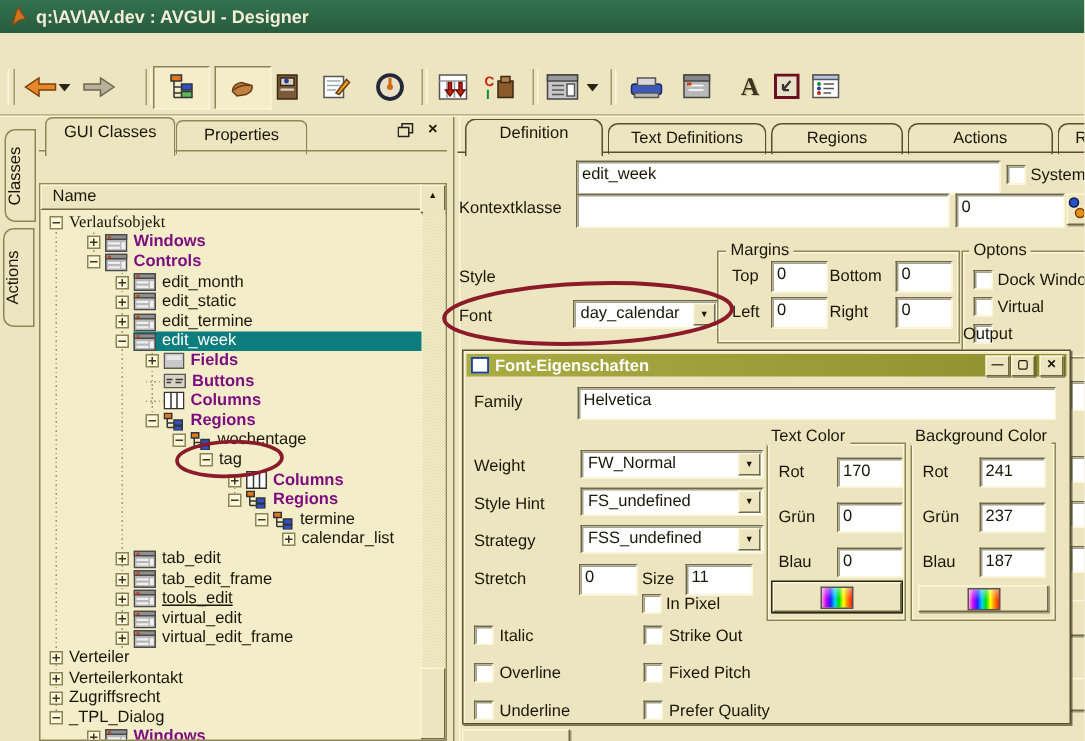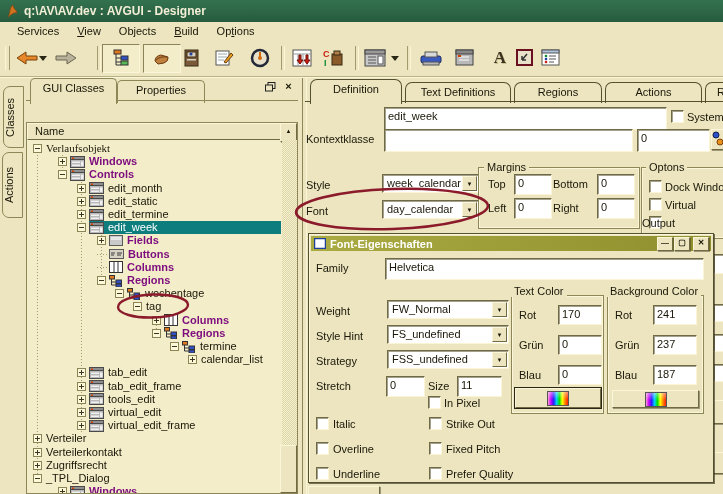--- a/index.html
+++ b/index.html
@@ -98,27 +98,20 @@
 
 <div id="screen">
 
   <div class="abs" id="titlebar">
     <svg class="abs" style="left:5px;top:3px" width="16" height="16">
       <path d="M3 14 C6 9 4 5 8 2 C8 6 11 6 12 10 C9 9 7 11 3 14 Z" fill="#d4731f" stroke="#8a4a10" stroke-width="0.8"></path>
     </svg>
     <span class="abs" style="left:24px;top:4px">q:\AV\AV.dev : AVGUI - Designer</span>
   </div>
 
-  <div class="abs" id="menubar">
-      <div class="mitem">Services</div>
-      <div class="mitem"><span style="text-decoration: underline;">V</span>iew</div>
-      <div class="mitem">Objects</div>
-      <div class="mitem"><span style="text-decoration: underline;">B</span>uild</div>
-      <div class="mitem">Op<span style="text-decoration: underline;">t</span>ions</div>
-    </div>
 
   <div class="abs" id="toolbar">
     <div class="abs" style="left:5px;top:6px;width:3px;height:24px;border-left:1px solid #fbf6d8;border-right:1px solid #a29b6d"></div>
     <div class="tbtn" style="left:13px">
       <svg width="22" height="14">
           <path d="M10 1 L10 5 L21 5 L21 9 L10 9 L10 13 L1 7 Z" fill="#e8862a" stroke="#7a4208" stroke-width="1"></path>
         </svg>
     </div>
     <div class="tbtn" style="left:37px;width:12px">
       <svg width="8" height="5">
@@ -512,21 +505,21 @@
                   <rect x="2" y="5.5" width="8" height="1.5" fill="#f0f0f0"></rect>
                   <rect x="2" y="8.5" width="8" height="1.5" fill="#f0f0f0"></rect>
                   <rect x="11" y="5.5" width="2.5" height="4.5" fill="#f0f0f0"></rect>
                 </svg>
               </span>
               <span class="tlabel">tab_edit_frame</span>
             </span>
           </div>
           <div class="trow" style="top: 269.8px; left: 50px; right: 16px;">
             <span class="texp plus"></span>
-            <span style="display: flex; align-items: center; height: 100%;">
+            <span style="display: flex; align-items: center; height: 100%; text-decoration: underline;">
               <span class="tico">
                 <svg width="15" height="12">
                   <rect x="0.5" y="0.5" width="14" height="11" fill="#b8b8b8" stroke="#4a4a4a"></rect>
                   <rect x="0.5" y="0.5" width="14" height="3" fill="#8f8f8f" stroke="#4a4a4a"></rect>
                   <rect x="2" y="1.5" width="2" height="1.5" fill="#d04000"></rect>
                   <rect x="2" y="5.5" width="8" height="1.5" fill="#f0f0f0"></rect>
                   <rect x="2" y="8.5" width="8" height="1.5" fill="#f0f0f0"></rect>
                   <rect x="11" y="5.5" width="2.5" height="4.5" fill="#f0f0f0"></rect>
                 </svg>
               </span>
@@ -626,24 +619,20 @@
   <div class="input sunken" style="left:384px;top:129px;width:244px;height:19px"></div>
   <div class="input sunken" style="left:637px;top:129px;width:68px;height:19px">0</div>
   <div class="abs btn3d" style="left:711px;top:129px;width:12px;height:19px">
     <svg width="11" height="17">
       <circle cx="4" cy="5" r="3" fill="#2a50c8" stroke="#101a50"></circle>
         <circle cx="8" cy="12" r="3" fill="#e8901a" stroke="#7a4208"></circle>
     </svg>
   </div>
 
   <span class="lbl" style="left:306px;top:179px">Style</span>
-  <div class="combo" style="left:382px;top:174px;width:97px">
-    <span class="ctext">week_calendar</span>
-    <span class="cbtn">▼</span>
-  </div>
   <span class="lbl" style="left:306px;top:205px">Font</span>
   <div class="combo" style="left:382px;top:200px;width:97px">
     <span class="ctext">day_calendar</span>
     <span class="cbtn">▼</span>
   </div>
 
   <div class="gbox" style="left:478px;top:167px;width:160px;height:60px"></div>
   <span class="gcap" style="left:484px;top:161px">Margins</span>
   <span class="lbl" style="left:488px;top:178px">Top</span>
   <div class="input sunken" style="left:514px;top:174px;width:33px;height:17px">0</div>

